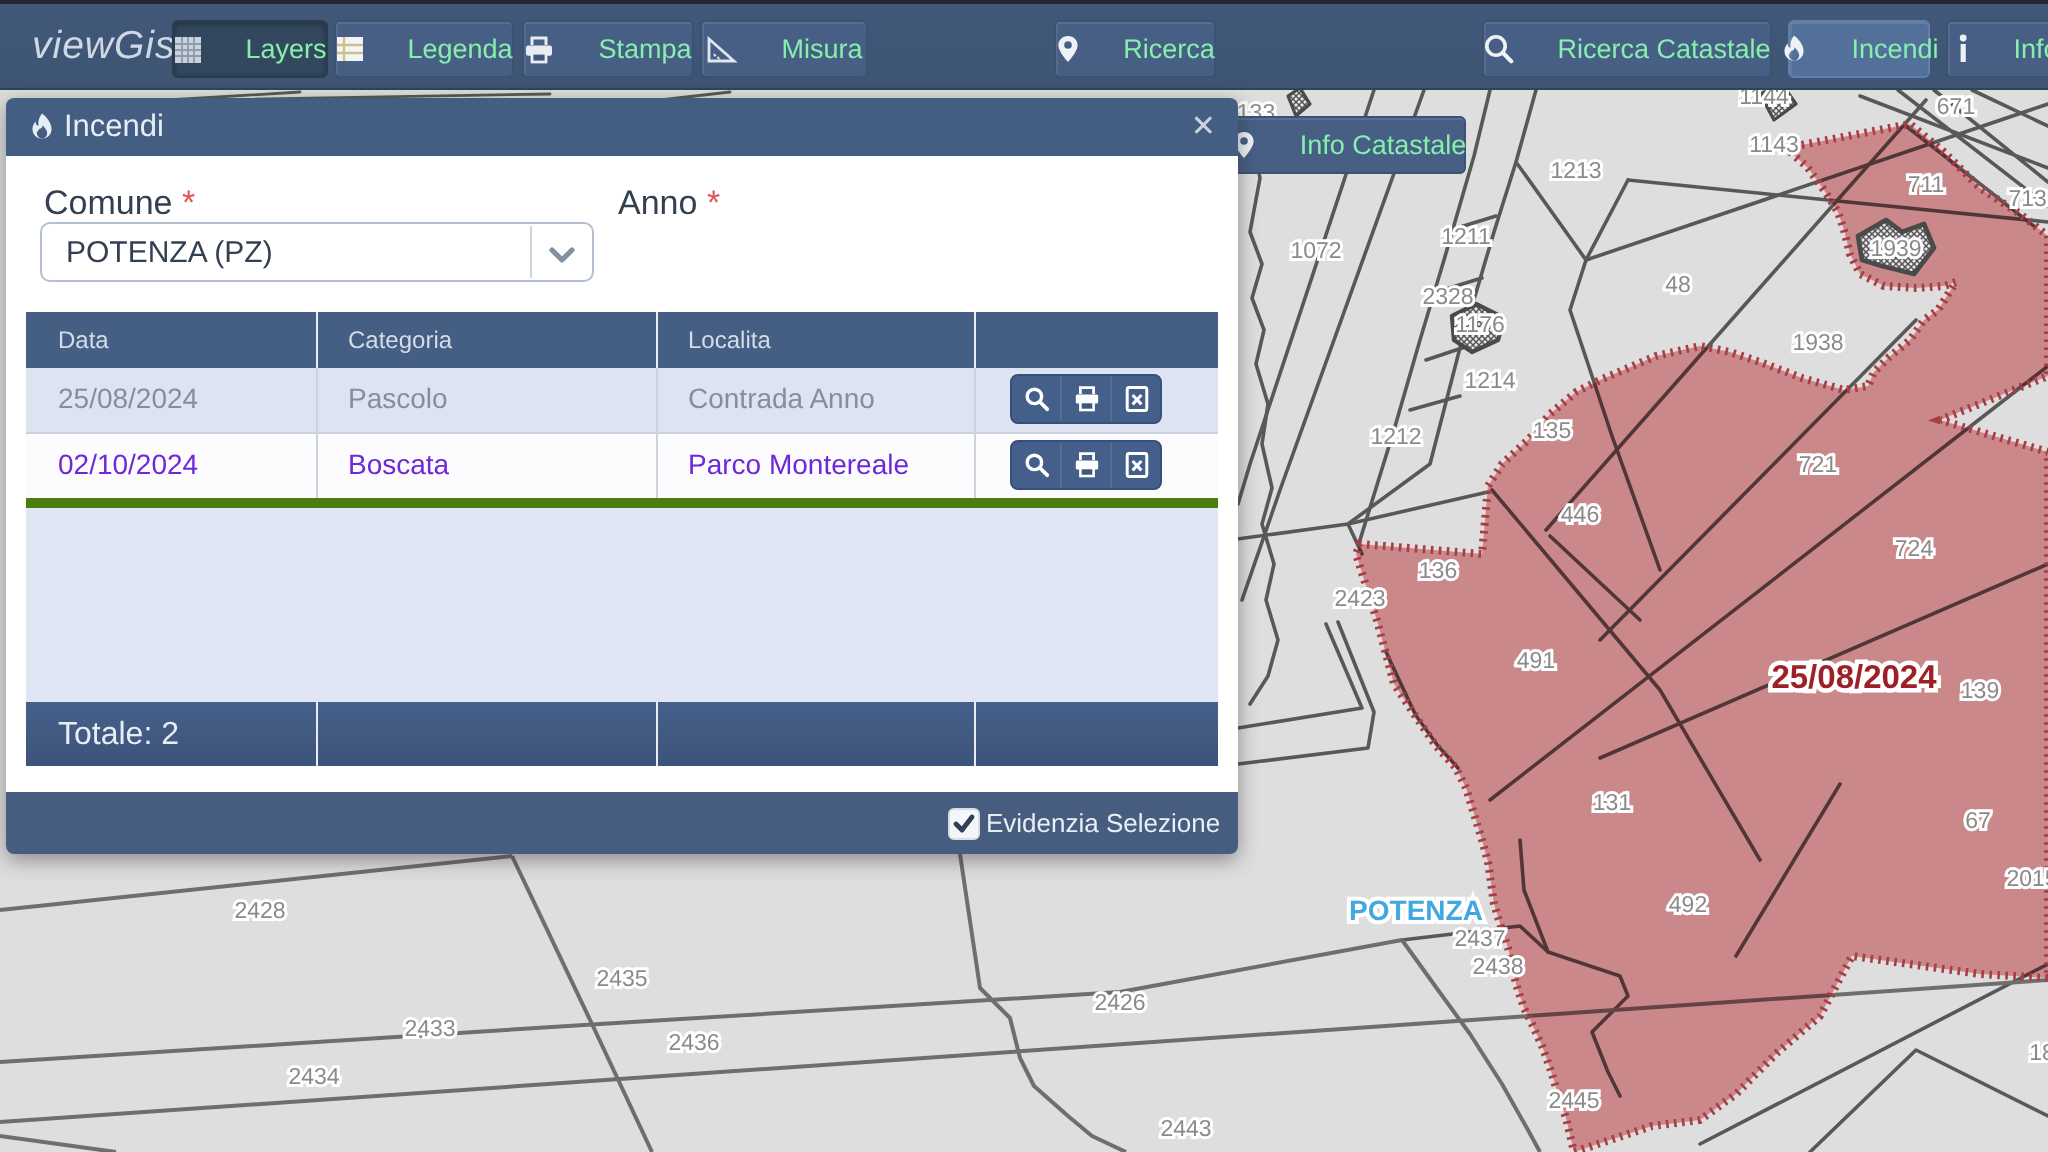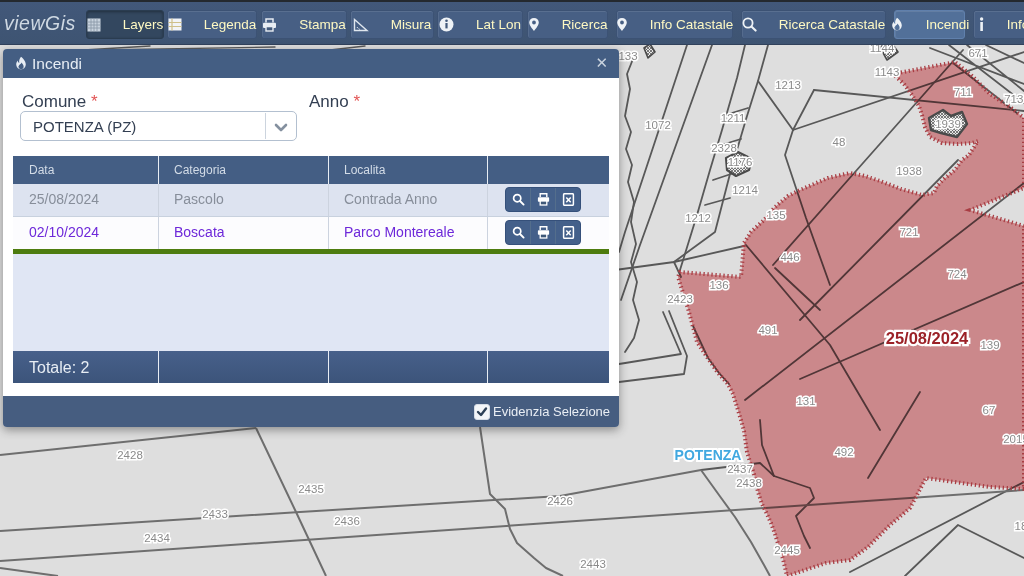--- a/index.html
+++ b/index.html
@@ -2,26 +2,26 @@
 <html><head>
 <meta charset="utf-8">
 <style>
   html,body{margin:0;padding:0;width:1024px;height:576px;overflow:hidden;
     font-family:"Liberation Sans",sans-serif;background:#dedede;}
   #stage{position:relative;width:1024px;height:576px;overflow:hidden;}
   #mapsvg{position:absolute;left:0;top:0;}
   
   #toolbar{position:absolute;left:0;top:0;width:1024px;height:45px;
     background:linear-gradient(#42587a,#3e5472);border-top:2px solid #24292f;border-bottom:1px solid #31425c;box-sizing:border-box;}
-  #logo{position:absolute;left:4px;top:10px;font-size:19.5px;font-style:italic;
+  #logo{position:absolute;left:16px;top:10px;font-size:19.5px;font-style:italic;
     color:#cfd9e3;letter-spacing:0.5px;}
   .tbtn{position:absolute;top:8px;height:29px;box-sizing:border-box;border-radius:3px;
     background:#475f84;border:1px solid #3c5274;
     box-shadow:inset 0 1px 0 rgba(255,255,255,.10), inset 1px 0 0 rgba(255,255,255,.08);
-    color:#fef9c3;font-size:13.5px;display:flex;align-items:center;justify-content:center;gap:22px;
+    color:#86efac;font-size:13.5px;display:flex;align-items:center;justify-content:center;gap:22px;
     padding:0 6px;white-space:nowrap;}
   .tbtn svg{flex:none;}
   .pressed{background:#33475f;border-color:#2a3c50;
     box-shadow:inset 0 1px 3px rgba(0,0,0,.35);}
   .hover{background:#527099;border-color:#6080ac;}
   
   #modal{position:absolute;left:3px;top:49px;width:616px;height:378px;
     border-radius:4px;box-shadow:0 3px 10px rgba(40,40,40,.45);}
   #mhead{position:absolute;left:0;top:0;width:100%;height:29px;background:#445e83;
     border-radius:4px 4px 0 0;color:#e7edf4;font-size:15.5px;}
@@ -226,35 +226,27 @@
         </svg>
     <span>Stampa</span>
       </div>
   <div class="tbtn" style="left:350px;width:84px;">
     <svg width="16" height="14" viewBox="0 0 16 14">
           <path d="M1.5 12.5 L1.5 1.5 L14 12.5 Z" fill="none" stroke="#dfe6ee" stroke-width="1.4"></path>
           <path d="M4 9 L4.8 10.2 M5.8 10.4 L6.6 11.6" stroke="#dfe6ee" stroke-width="1"></path>
         </svg>
     <span>Misura</span>
       </div>
-  <div class="tbtn" style="left:437px;width:86px;">
-    <svg width="15" height="15" viewBox="0 0 15 15">
-          <circle cx="7.5" cy="7.5" r="7" fill="#eef2f6"></circle>
-          <rect x="6.4" y="6" width="2.2" height="5.4" fill="#41587a"></rect>
-          <circle cx="7.5" cy="3.7" r="1.3" fill="#41587a"></circle>
-        </svg>
-    <span>Lat Lon</span>
-      </div>
   <div class="tbtn" style="left:527px;width:81px;">
     <svg width="12" height="15" viewBox="0 0 12 15">
           <path d="M6 1 C3.2 1 1.2 3 1.2 5.6 C1.2 8.8 6 14 6 14 C6 14 10.8 8.8 10.8 5.6 C10.8 3 8.8 1 6 1 Z M6 7.4 A1.9 1.9 0 1 1 6 3.6 A1.9 1.9 0 1 1 6 7.4 Z" fill="#eef2f6" fill-rule="evenodd"></path>
         </svg>
     <span>Ricerca</span>
       </div>
-  <div class="tbtn" style="left:616px;width:117px;">
+  <div class="tbtn" style="left:616px;width:117px;margin-top:48px;">
     <svg width="12" height="15" viewBox="0 0 12 15">
           <path d="M6 1 C3.2 1 1.2 3 1.2 5.6 C1.2 8.8 6 14 6 14 C6 14 10.8 8.8 10.8 5.6 C10.8 3 8.8 1 6 1 Z M6 7.4 A1.9 1.9 0 1 1 6 3.6 A1.9 1.9 0 1 1 6 7.4 Z" fill="#eef2f6" fill-rule="evenodd"></path>
         </svg>
     <span>Info Catastale</span>
       </div>
   <div class="tbtn" style="left:741px;width:145px;">
     <svg width="15" height="15" viewBox="0 0 15 15">
           <circle cx="6" cy="6" r="4.6" fill="none" stroke="#eef2f6" stroke-width="1.8"></circle>
           <line x1="9.4" y1="9.4" x2="13.6" y2="13.6" stroke="#eef2f6" stroke-width="2.1" stroke-linecap="round"></line>
         </svg>

